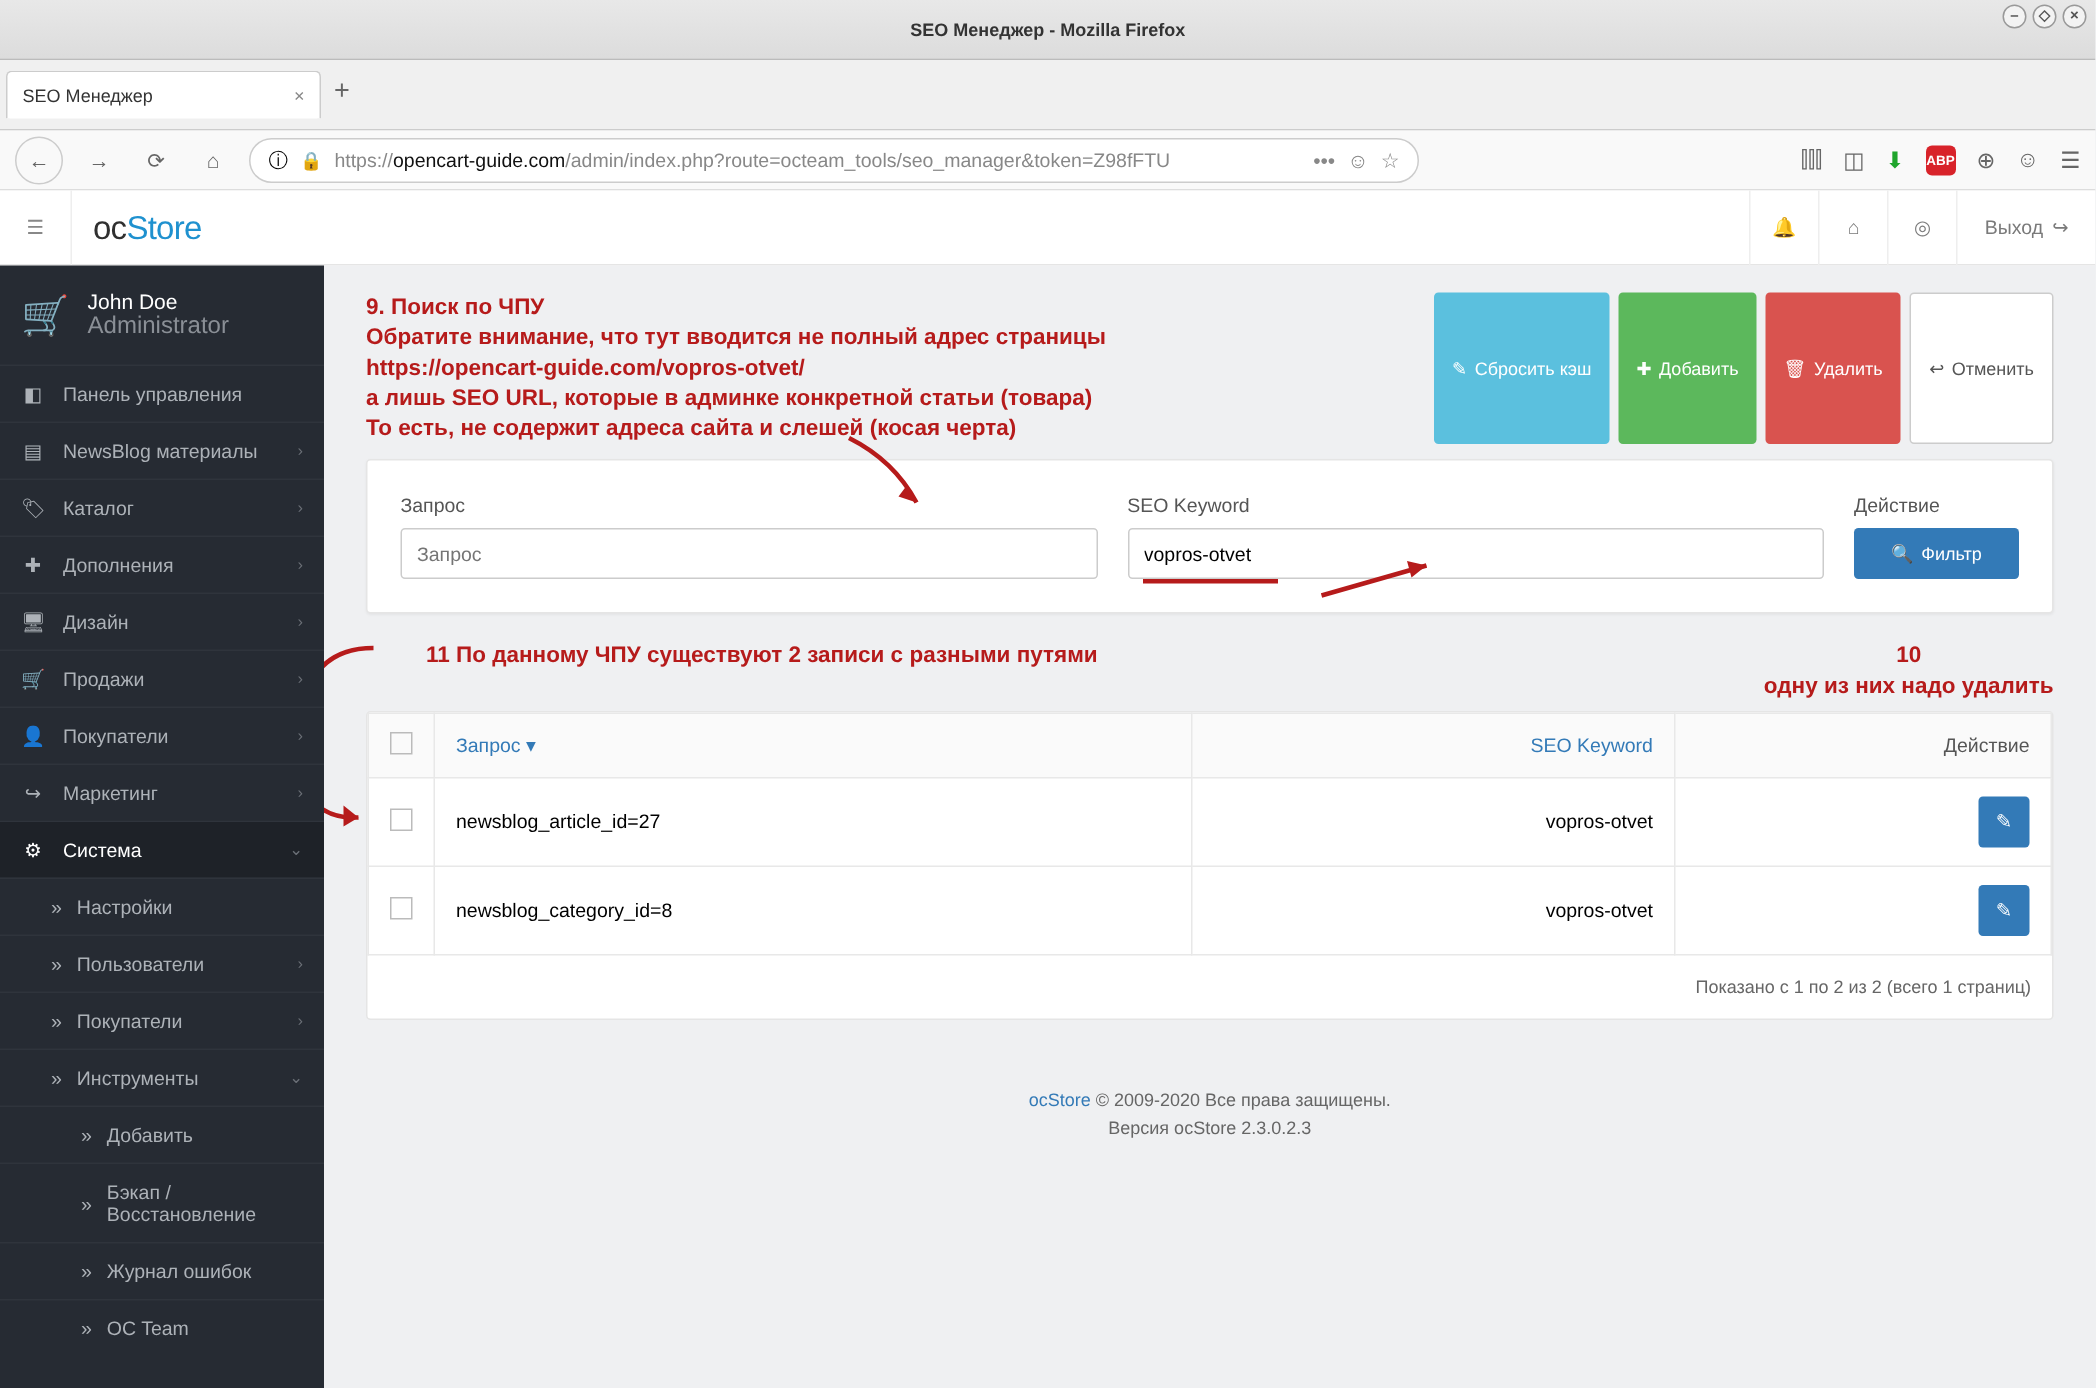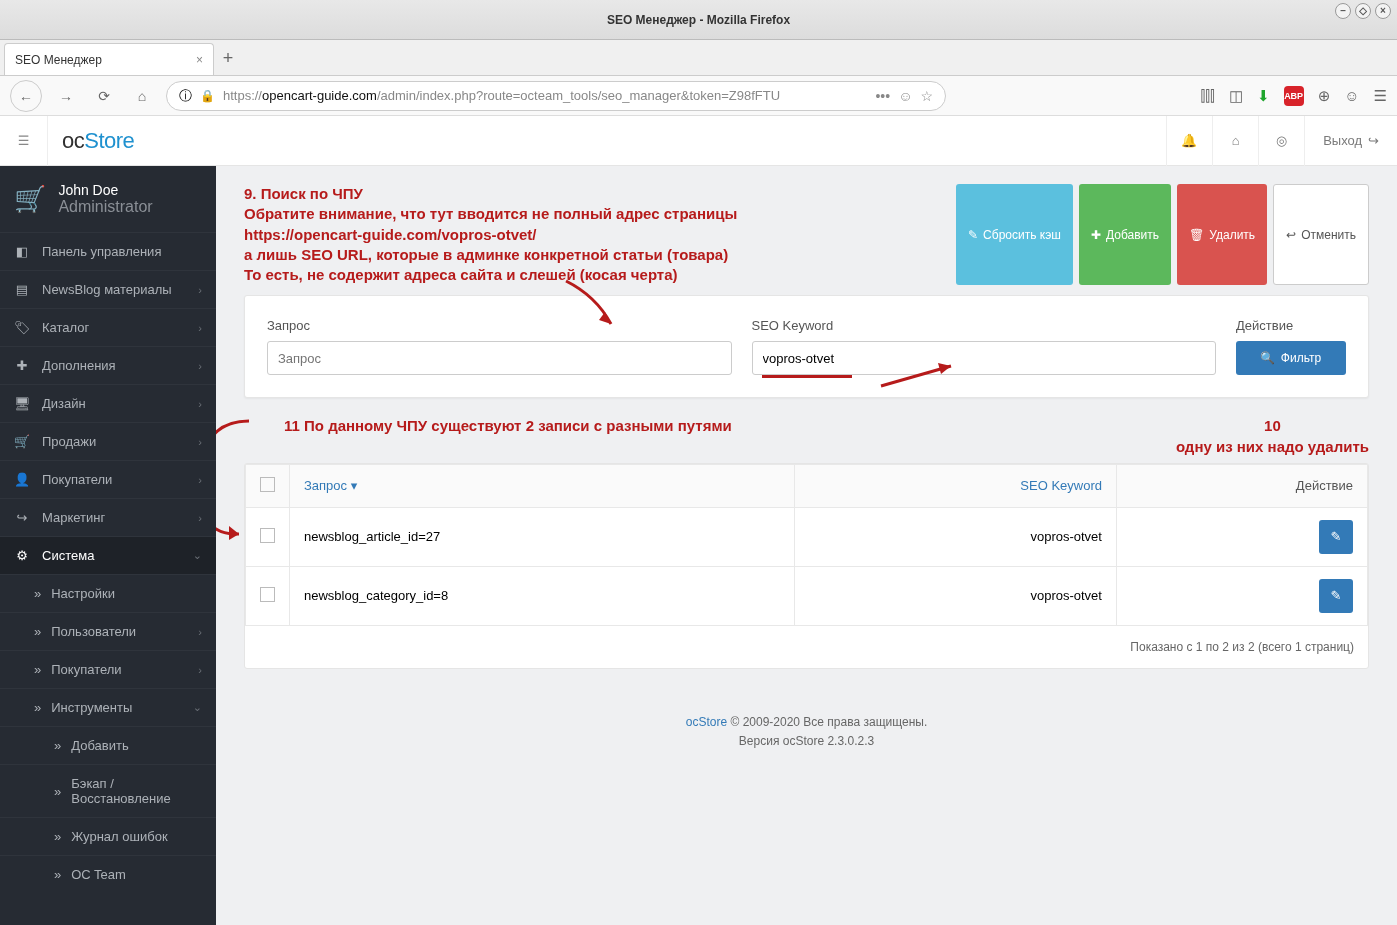--- a/index.html
+++ b/index.html
@@ -4,21 +4,21 @@
 <style>
 * { box-sizing: border-box; margin: 0; padding: 0; }
 body { font-family: -apple-system, "Helvetica Neue", Arial, sans-serif; font-size: 13px; background: #f4f4f4; }
 
 
 .os-titlebar { background: linear-gradient(#e8e8e8,#dcdcdc); height: 40px; display:flex; align-items:center; justify-content:center; position:relative; border-bottom:1px solid #bbb; font-size:12px; color:#333; font-weight:bold; }
 .os-titlebar .wbtns { position:absolute; right:6px; top:3px; display:flex; gap:4px; }
 .os-titlebar .wbtn { width:16px; height:16px; border:1px solid #999; border-radius:8px; background:#f3f3f3; font-size:10px; line-height:14px; text-align:center; color:#555; }
 
 
-.tabstrip { background:#f0f0f0; height:36px; display:flex; align-items:flex-end; border-bottom:1px solid #ccc; }
+.tabstrip { background:#f0f0f0; height:47px; display:flex; align-items:center; border-bottom:1px solid #ccc; }
 .ff-tab { background:#fff; height:32px; width:210px; border:1px solid #ccc; border-bottom:none; border-radius:4px 4px 0 0; display:flex; align-items:center; padding:0 10px; margin-left:4px; font-size:12px; color:#333; }
 .ff-tab .close { margin-left:auto; color:#888; }
 .tabstrip .newtab { width:28px; text-align:center; font-size:18px; color:#666; padding-bottom:6px; }
 
 
 .ff-toolbar { background:#f9f9f9; height:40px; display:flex; align-items:center; padding:0 10px; gap:10px; border-bottom:1px solid #ddd; }
 .nav-btn { width:28px; height:28px; border:1px solid #ccc; border-radius:4px; display:flex; align-items:center; justify-content:center; color:#666; font-size:14px; }
 .nav-btn.round { border-radius:50%; width:32px; height:32px; }
 .addrbar { flex:0 0 780px; height:30px; border:1px solid #ccc; border-radius:15px; display:flex; align-items:center; padding:0 12px; background:#fff; gap:8px; }
 .addrbar .secure { color:#12bc00; font-size:12px; }

